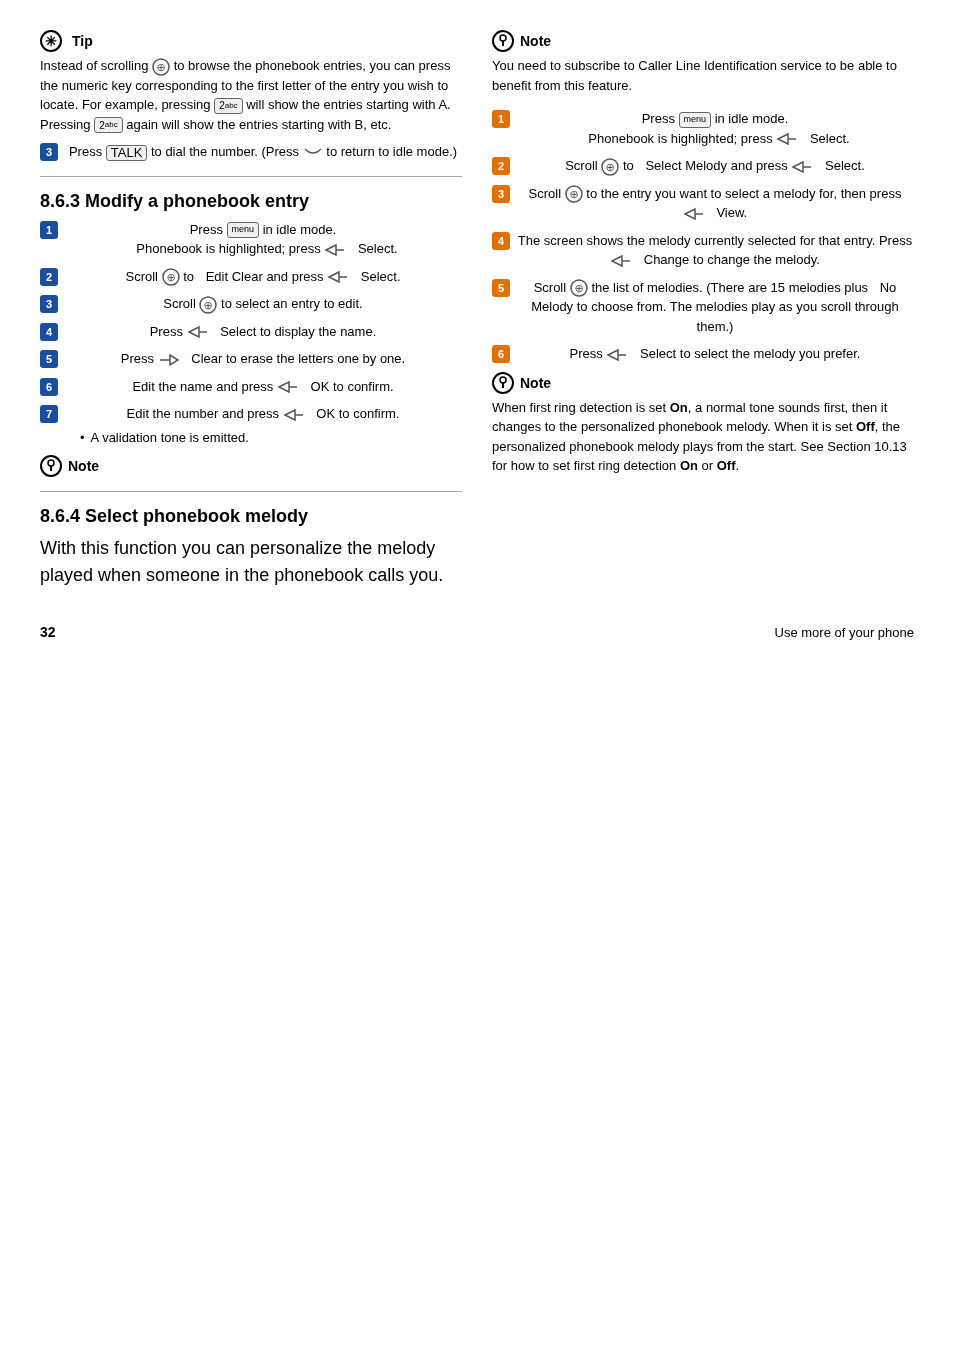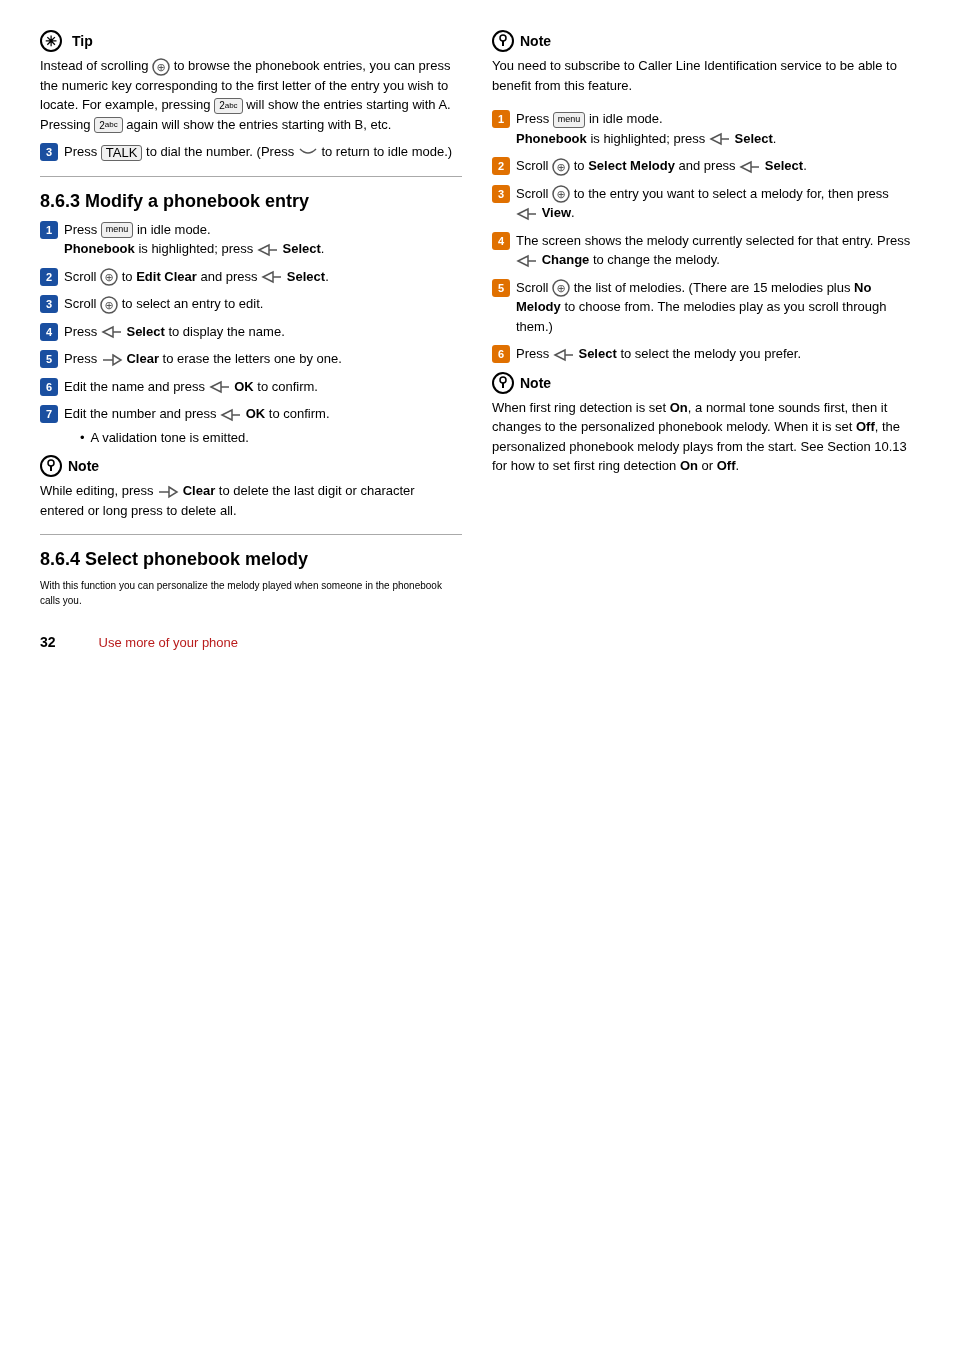--- a/index.html
+++ b/index.html
@@ -77,22 +77,23 @@
       color: #fff;
       flex-shrink: 0;
       margin-top: 1px;
     }
     .step-num.blue { background: #1a4fa0; }
     .step-num.orange { background: #e07000; }
     .step-content {
       font-size: 13px;
       line-height: 1.5;
       flex: 1;
-    }
-    .step-content b { font-weight: bold; }
+      text-align: center;
+    }
+    .step-content b { font-weight: normal; margin-left: 8px; }
     .bullet-list {
       list-style: none;
       padding-left: 16px;
       margin-top: 4px;
     }
     .bullet-list li {
       display: flex;
       gap: 6px;
       font-size: 13px;
       line-height: 1.5;
@@ -104,39 +105,40 @@
       border: none;
       border-top: 1px solid #aaa;
       margin: 14px 0;
     }
     .section-title {
       font-weight: bold;
       font-size: 18px;
       margin-bottom: 8px;
     }
     .section-intro {
-      font-size: 10px;
+      font-size: 18px;
       line-height: 1.5;
-      margin-bottom: 10px;
+      margin-bottom: 19px;
     }
     .footer {
       display: flex;
+      justify-content: space-between;
       align-items: center;
       margin-top: auto;
       padding-top: 16px;
       font-size: 13px;
       border-top: none;
       gap: 43px;
     }
     .page-num {
       font-size: 14px;
       font-weight: bold;
     }
     .footer-text {
-      color: #b91c1c;
+      color: #000000;
       font-size: 13px;
     }
     .inline-key {
       display: inline-flex;
       align-items: center;
       justify-content: center;
       border: 1px solid #666;
       border-radius: 3px;
       padding: 0 4px;
       font-size: 10px;
@@ -290,28 +292,20 @@
       <div class="note-box">
         <div class="tip-header">
           <span style="display:inline-flex;align-items:center;justify-content:center;width:22px;height:22px;border-radius:50%;border:2px solid #000;font-size:10px;font-weight:bold;">
             <svg width="14" height="14">
                 <circle cx="7" cy="4" r="3" fill="none" stroke="#000" stroke-width="1.5"></circle>
                 <rect x="6" y="7" width="2" height="5" fill="#000"></rect>
               </svg>
           </span>
           <span>Note</span>
         </div>
-        <p class="note-text">
-          While editing, press 
-          <svg style="display:inline;vertical-align:middle;" width="22" height="16">
-              <line x1="2" y1="8" x2="12" y2="8" stroke="#555" stroke-width="1.5"></line>
-              <path d="M12 3 L20 8 L12 13 Z" fill="none" stroke="#555" stroke-width="1.5"></path>
-            </svg>
-          <b>Clear</b> to delete the last digit or character entered or long press to delete all.
-        </p>
       </div>
 
       <hr class="section-div">
 
       <div class="section-864">
         <p class="section-title">8.6.4  Select phonebook melody</p>
         <p class="section-intro">With this function you can personalize the melody played when someone in the phonebook calls you.</p>
       </div>
 
     </div>

